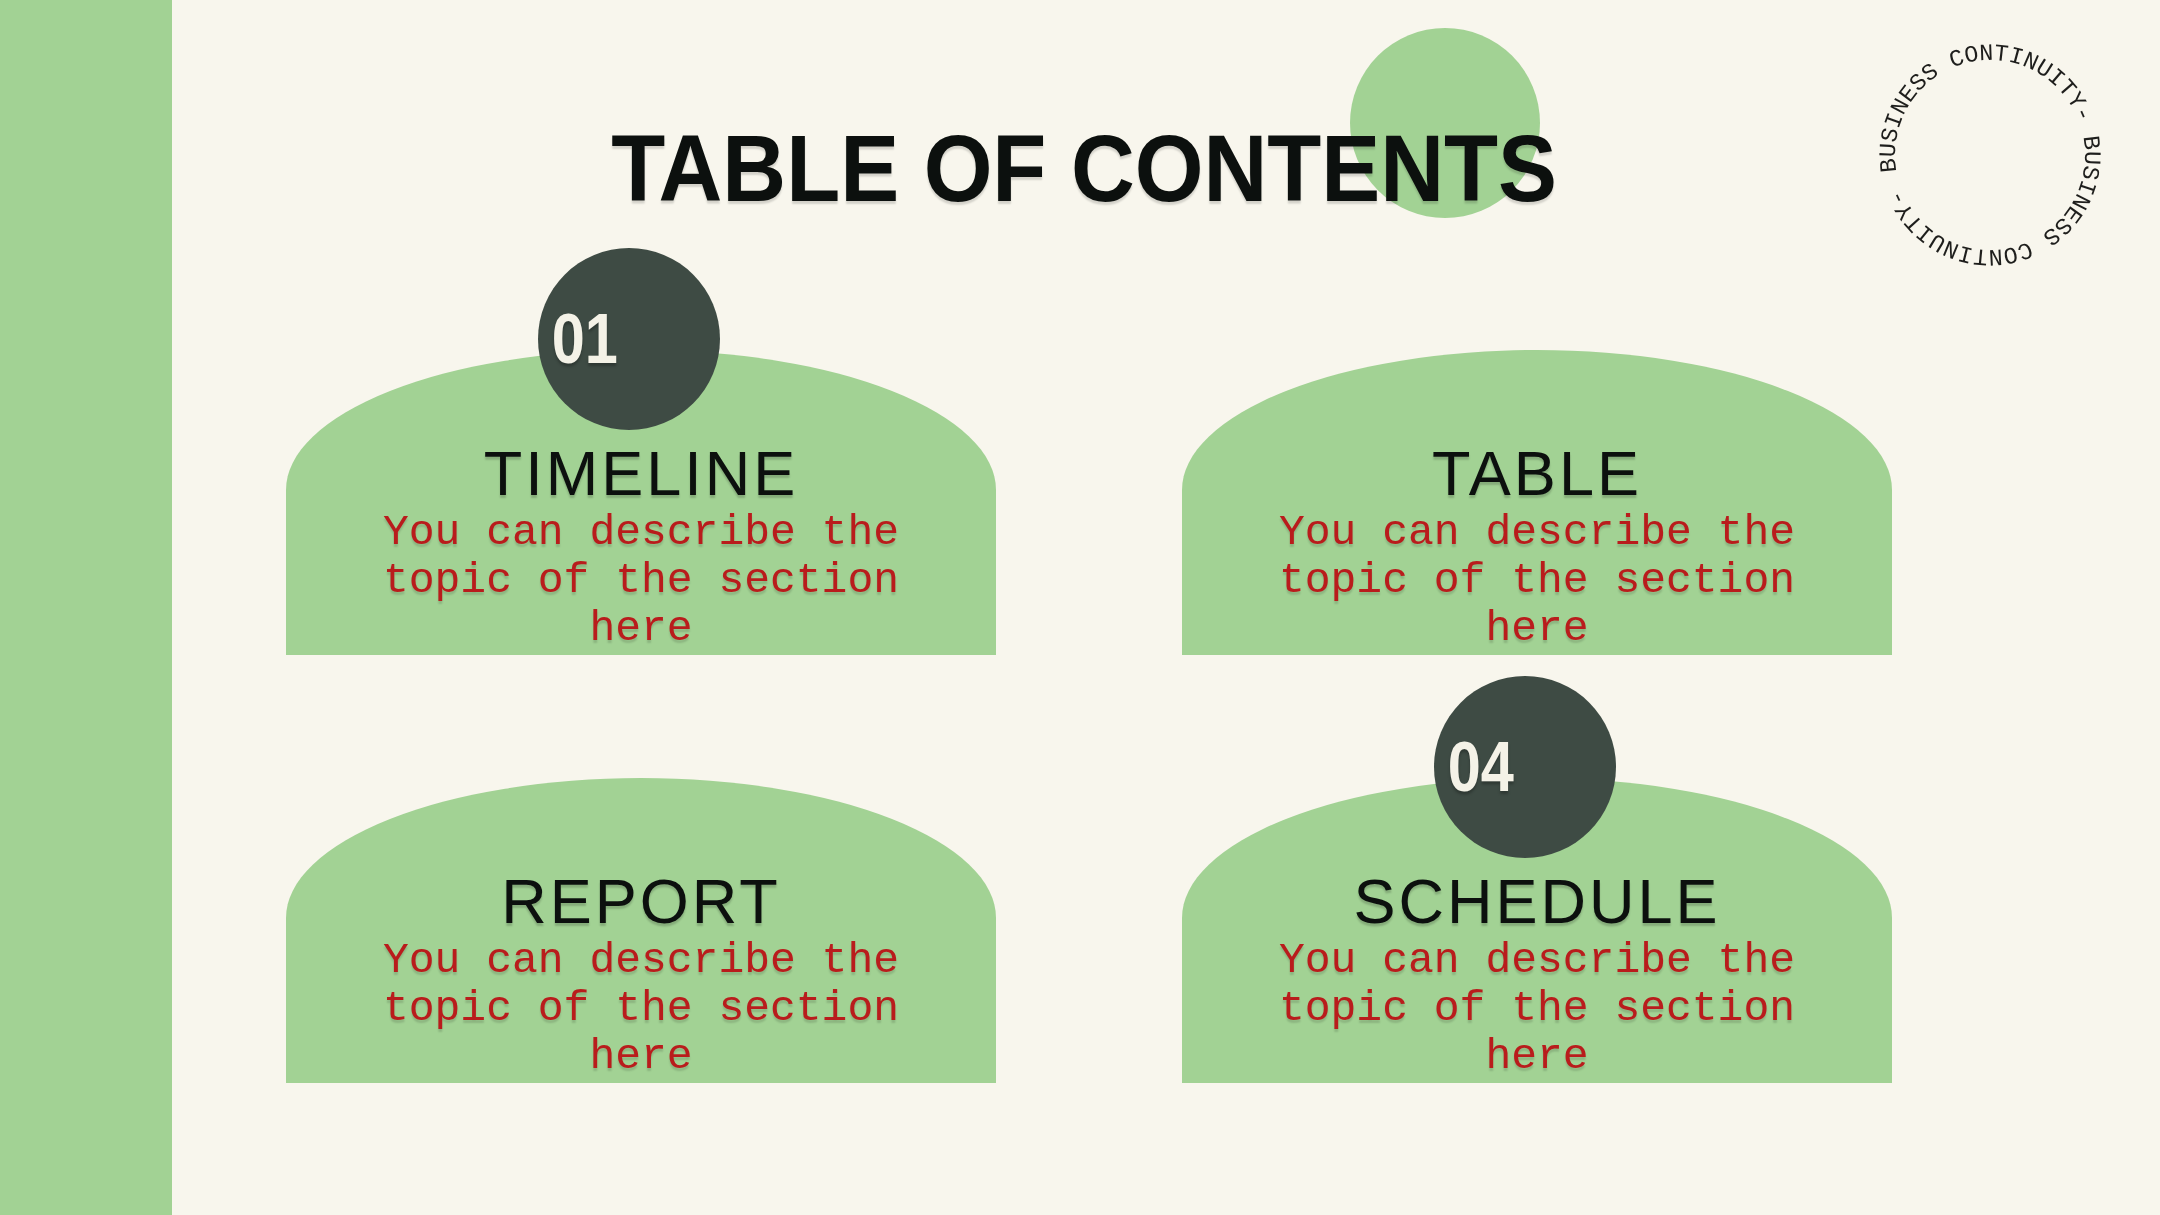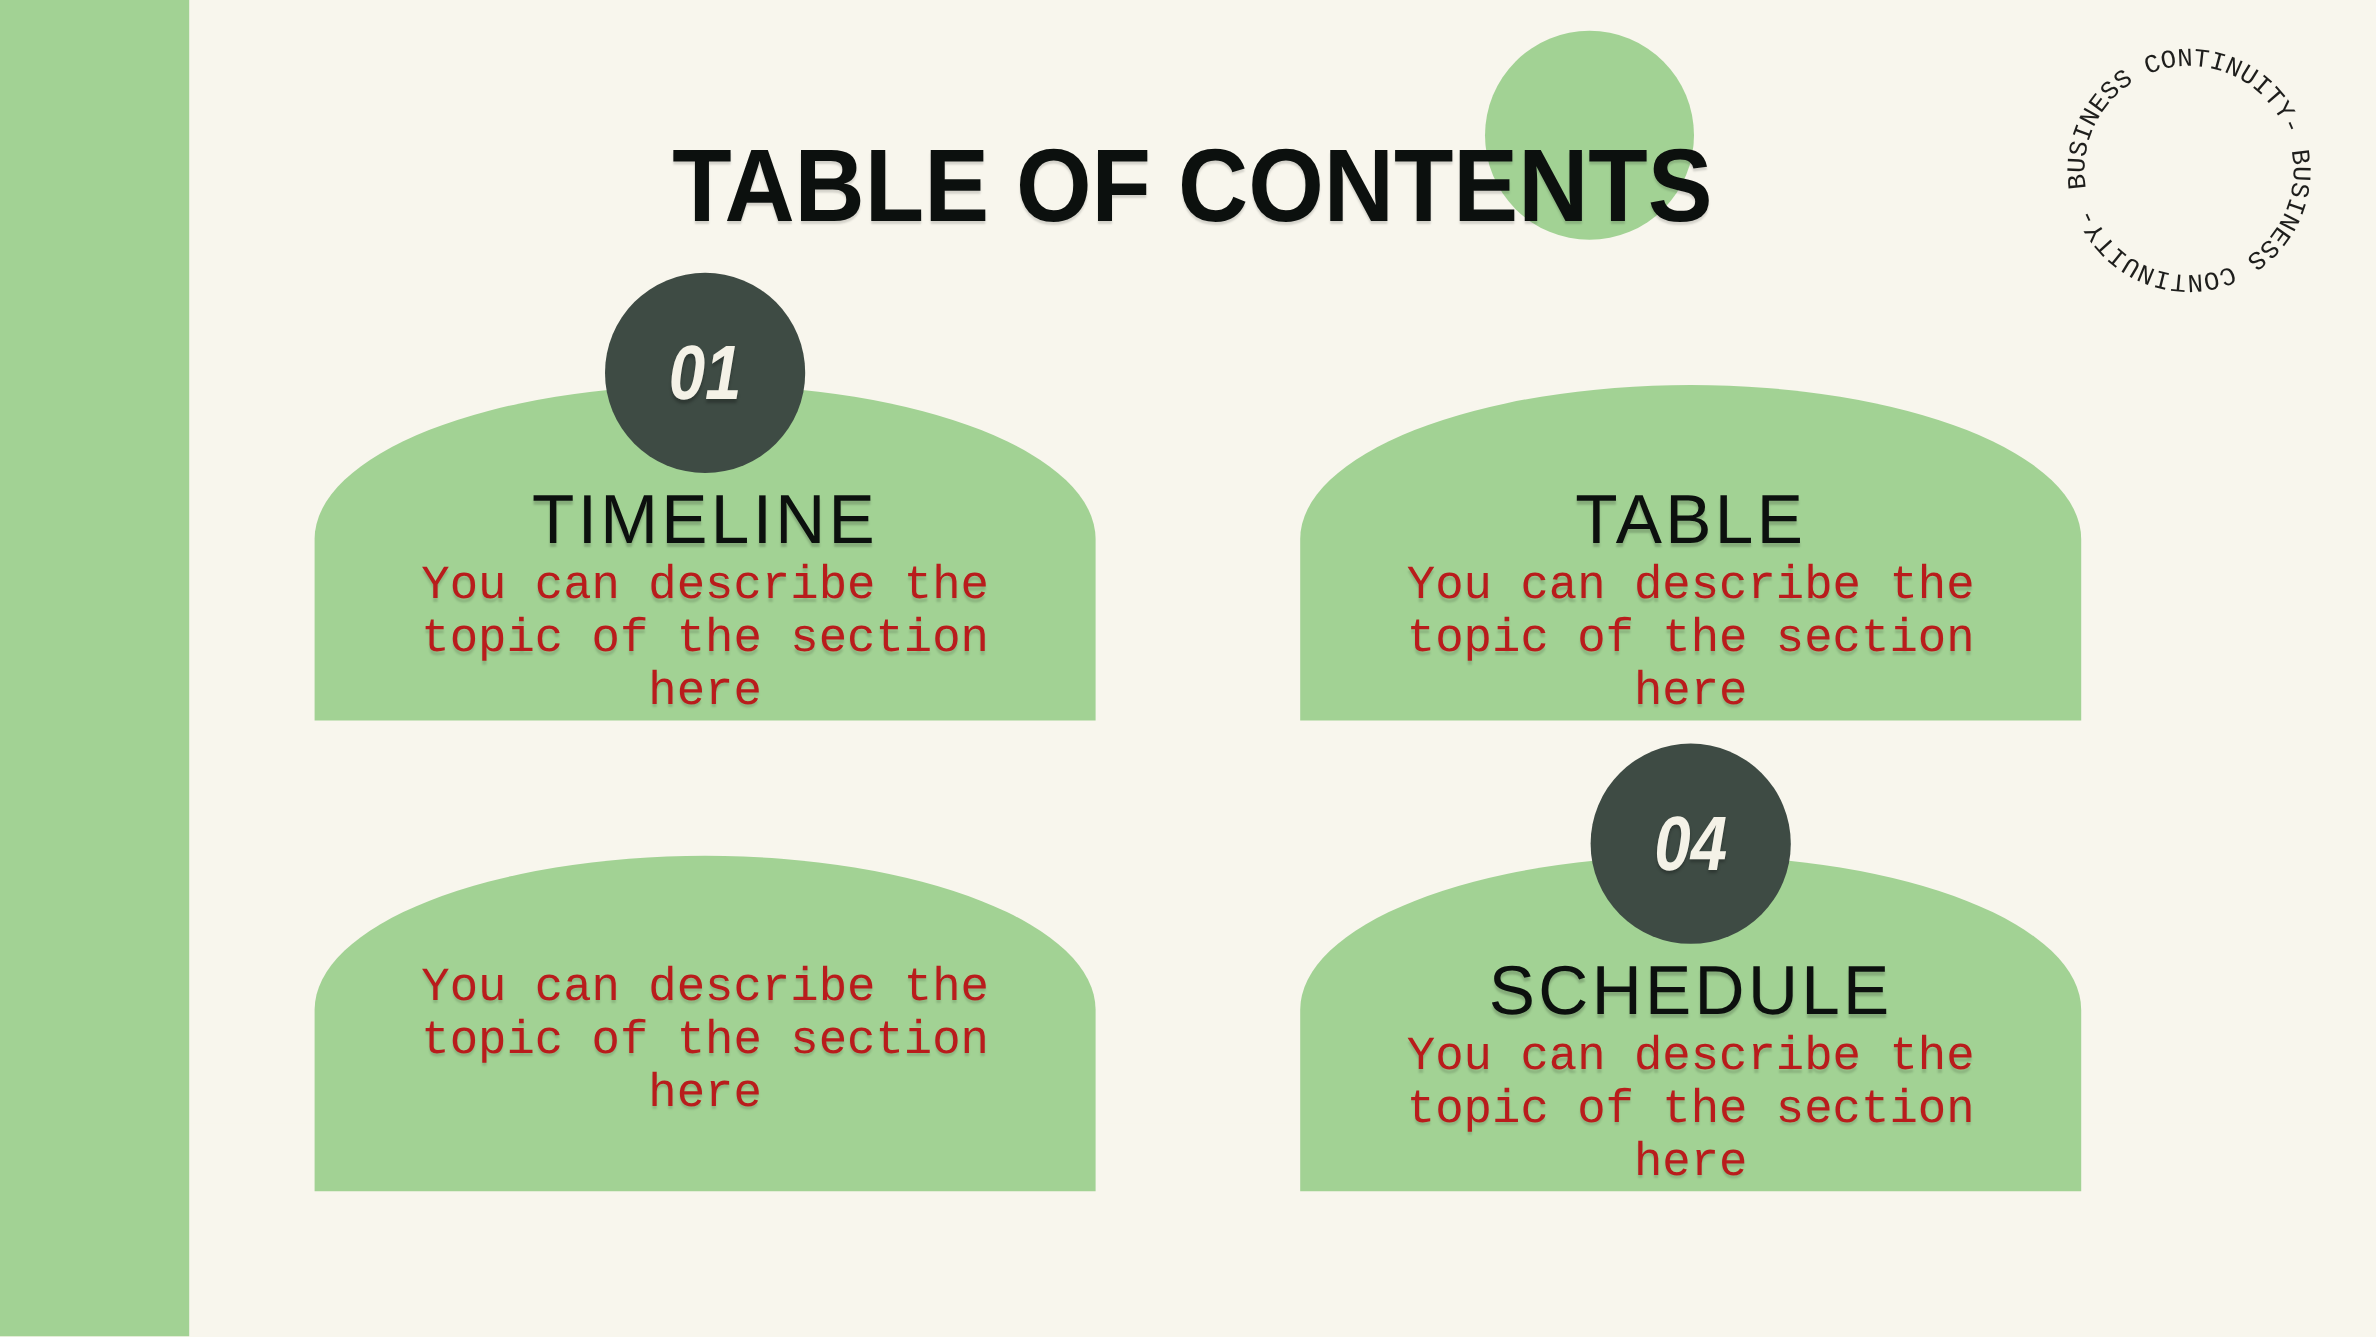--- a/index.html
+++ b/index.html
@@ -43,24 +43,23 @@
   .arch{
     position:absolute;left:0;top:102px;width:710px;height:305px;
     background:var(--green);
     border-radius:355px 355px 0 0 / 140px 140px 0 0;
     z-index:1;
     text-align:center;
     padding-top:92px;
   }
 
   .num-circle{
-    position:absolute;left:264px;top:0;width:182px;height:182px;
+    position:absolute;left:252px;top:0;width:182px;height:182px;
     border-radius:50%;background:var(--dark);z-index:2;
-    text-align:center;
-    font-style:italic;
+    text-align:left;
   }
   .num{
     display:block;line-height:182px;
     font-size:70px;font-weight:bold;color:var(--digit);
     transform:scaleX(0.85);transform-origin:center;
     text-shadow:0 3px 3px rgba(0,0,0,0.25);
   }
 
   .section-title{
     display:block;font-size:63px;font-weight:normal;line-height:1;
@@ -106,20 +105,21 @@
 
   <div class="card card-2">
     <div class="arch">
       <span class="section-title">TABLE</span>
       <span class="section-desc">You can describe the topic of the section here</span>
     </div>
   </div>
 
   <div class="card card-3">
     <div class="arch">
+      <span class="section-title">REPORT</span>
       <span class="section-desc">You can describe the topic of the section here</span>
     </div>
   </div>
 
   <div class="card card-4">
     <div class="arch">
       <span class="section-title">SCHEDULE</span>
       <span class="section-desc">You can describe the topic of the section here</span>
     </div>
     <div class="num-circle">

